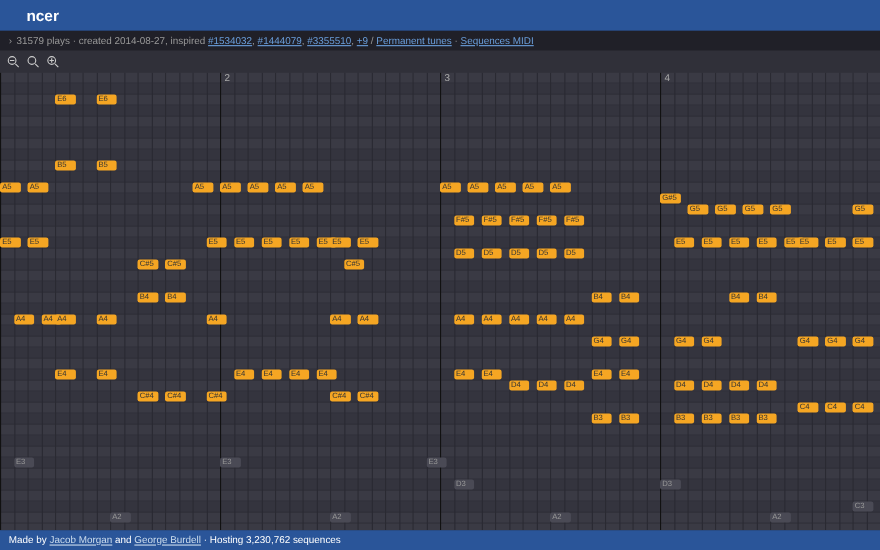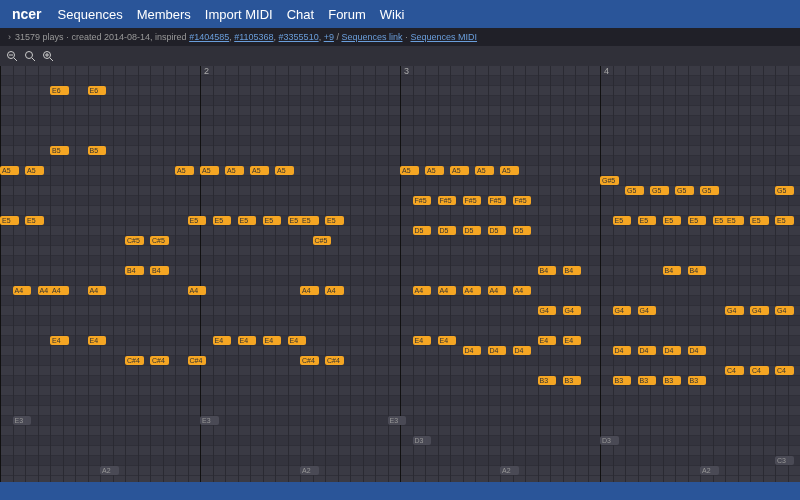--- a/index.html
+++ b/index.html
@@ -1,17 +1,17 @@
 <!DOCTYPE html>
 <html><head>
 <meta charset="utf-8">
 <style>
 * { margin: 0; padding: 0; box-sizing: border-box; }
 body { font-family: Arial, sans-serif; background: #2a2a33; color: #ccc; font-size: 10px; overflow: hidden; width: 800px; height: 500px; }
-.topbar { background: #2a5599; height: 28px; display: flex; align-items: center; padding: 0 12px; }
+.topbar { background: #2a5599; height: 28px; display: flex; align-items: center; padding: 0 24px; }
 .logo { color: #fff; font-size: 14px; font-weight: bold; margin-right: 16px; }
 .nav { display: flex; gap: 14px; }
 .nav a { color: #fff; text-decoration: none; font-size: 13px; }
 .infobar { background: #202028; height: 18px; display: flex; align-items: center; padding: 0 8px; font-size: 9px; color: #999; }
 .infobar .chevron { margin-right: 4px; }
 .infobar a { color: #6a9edb; text-decoration: underline; }
 .toolbar { background: #303039; height: 20px; display: flex; align-items: center; padding: 0 6px; gap: 6px; }
 .toolbar .icon { width: 12px; height: 12px; display: inline-flex; align-items: center; justify-content: center; cursor: pointer; }
 .grid-container { position: relative; width: 800px; height: 416px; overflow: hidden; background: #3a3a44; }
 .row { height: 10px; border-bottom: 1px solid #2f2f38; position: relative; }
@@ -22,45 +22,37 @@
 .note { position: absolute; height: 9px; background: #f5a623; border-radius: 2px; font-size: 7px; color: #333; line-height: 9px; padding-left: 2px; overflow: hidden; white-space: nowrap; }
 .note.dark { background: #4a4a55; color: #999; }
 .footer { position: absolute; bottom: 0; left: 0; right: 0; height: 18px; background: #2a5599; color: #fff; font-size: 9px; display: flex; align-items: center; justify-content: space-between; padding: 0 8px; }
 .footer a { color: #cde; text-decoration: underline; }
 </style>
 </head>
 <body>
 
 <div class="topbar">
   <span class="logo">ncer</span>
-  <nav class="nav">
-    <a>Sequences</a>
-    <a>Members</a>
-    <a>Import MIDI</a>
-    <a>Chat</a>
-    <a>Forum</a>
-    <a>Wiki</a>
-  </nav>
 </div>
 
 <div class="infobar">
   <span class="chevron">›</span>
   <span>31579 plays</span>
   <span>&nbsp;·&nbsp;</span>
-  <span>created 2014-08-14, inspired</span>
+  <span>created 2014-08-27, inspired</span>
   <span>&nbsp;</span>
-  <a>#1404585</a>
+  <a>#1534032</a>
     <span>,&nbsp;</span>
-  <a>#1105368</a>
+  <a>#1444079</a>
     <span>,&nbsp;</span>
   <a>#3355510</a>
     <span>,&nbsp;</span>
   <a>+9</a>
   <span>&nbsp;/&nbsp;</span>
-  <a>Sequences link</a>
+  <a>Permanent tunes</a>
   <span>&nbsp;·&nbsp;</span>
   <a>Sequences MIDI</a>
 </div>
 
 <div class="toolbar">
   <span class="icon">
       <svg width="12" height="12" viewBox="0 0 12 12">
         <circle cx="5" cy="5" r="3.5" stroke="#ccc" fill="none"></circle>
         <line x1="8" y1="8" x2="11" y2="11" stroke="#ccc"></line>
         <line x1="3" y1="5" x2="7" y2="5" stroke="#ccc"></line>
@@ -305,13 +297,20 @@
     <div class="note dark" style="top: 370px; left: 412.5px; width: 18.5px;">D3</div>
     <div class="note dark" style="top: 370px; left: 600px; width: 18.5px;">D3</div>
     <div class="note dark" style="top: 390px; left: 775px; width: 18.5px;">C3</div>
     <div class="note dark" style="top: 400px; left: 100px; width: 18.5px;">A2</div>
     <div class="note dark" style="top: 400px; left: 300px; width: 18.5px;">A2</div>
     <div class="note dark" style="top: 400px; left: 500px; width: 18.5px;">A2</div>
     <div class="note dark" style="top: 400px; left: 700px; width: 18.5px;">A2</div>
   </div>
 
 <div class="footer">
+  <span>
+    <span>Made by</span>
+    <a>Jacob Morgan</a>
+    <span>and</span>
+    <a>George Burdell</a>
+    <span>· Hosting 3,230,762 sequences</span>
+  </span>
 </div>
 
 </body></html>

